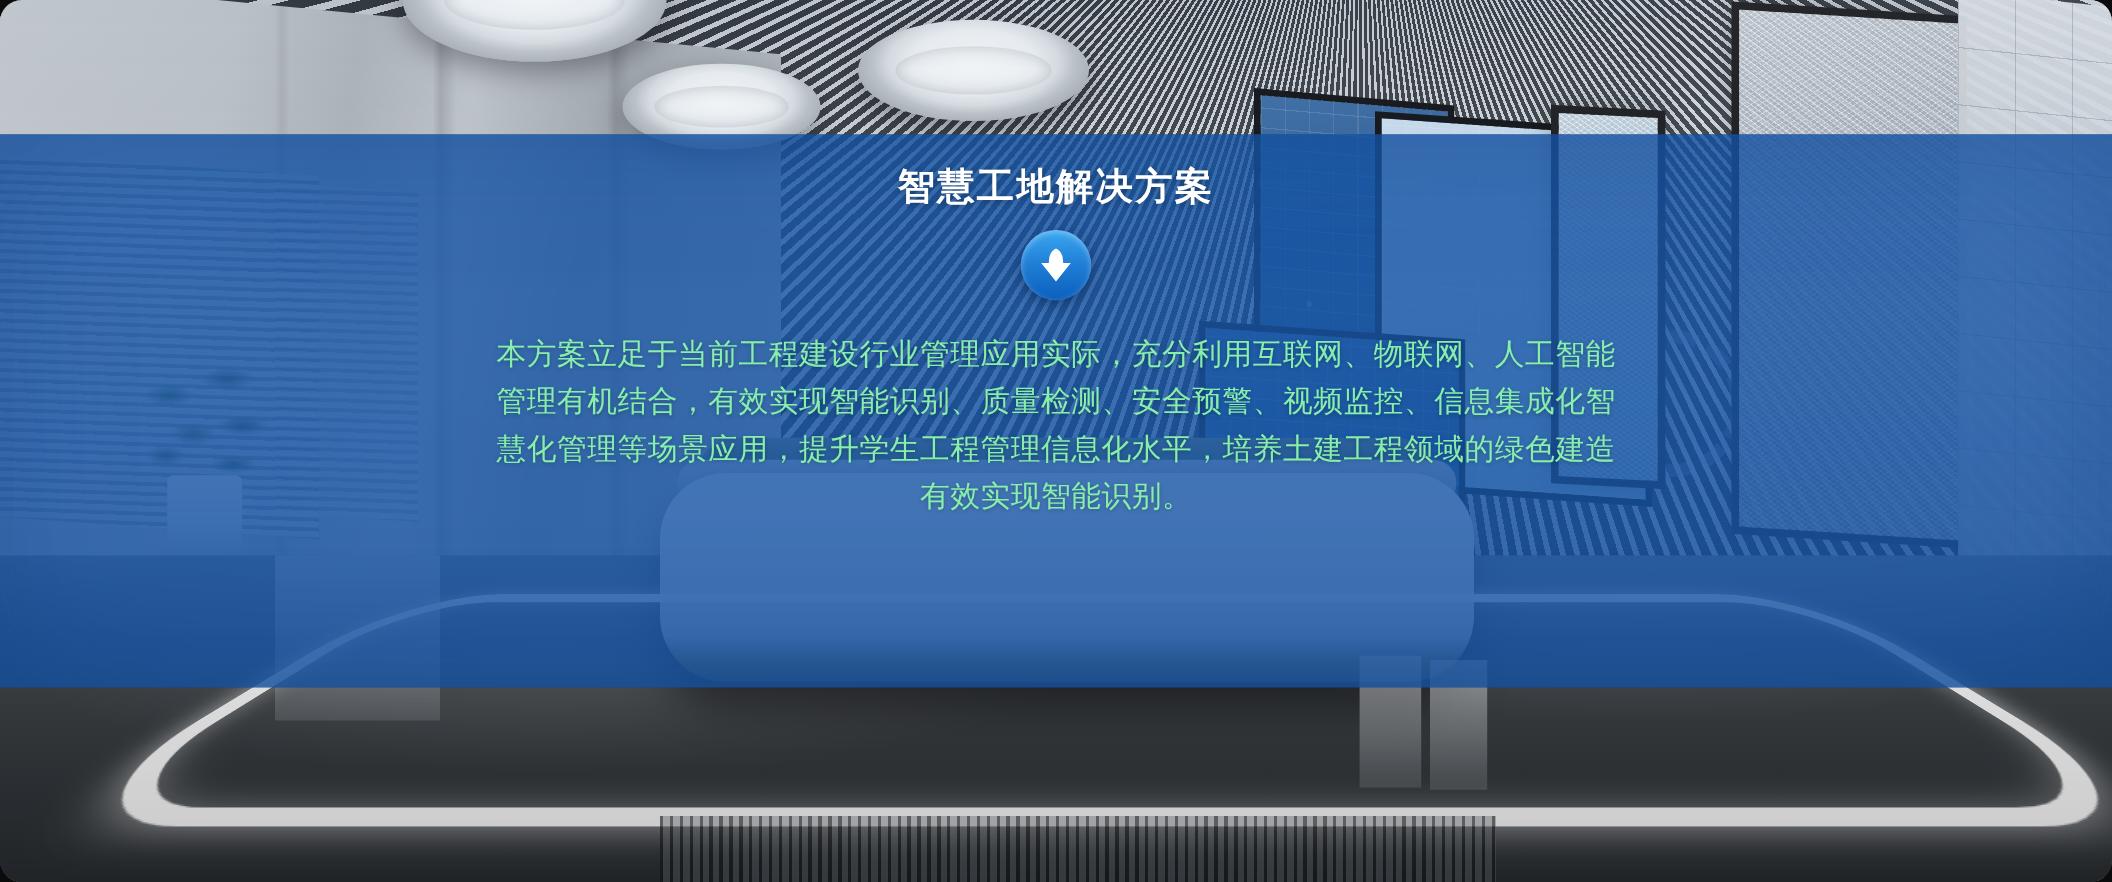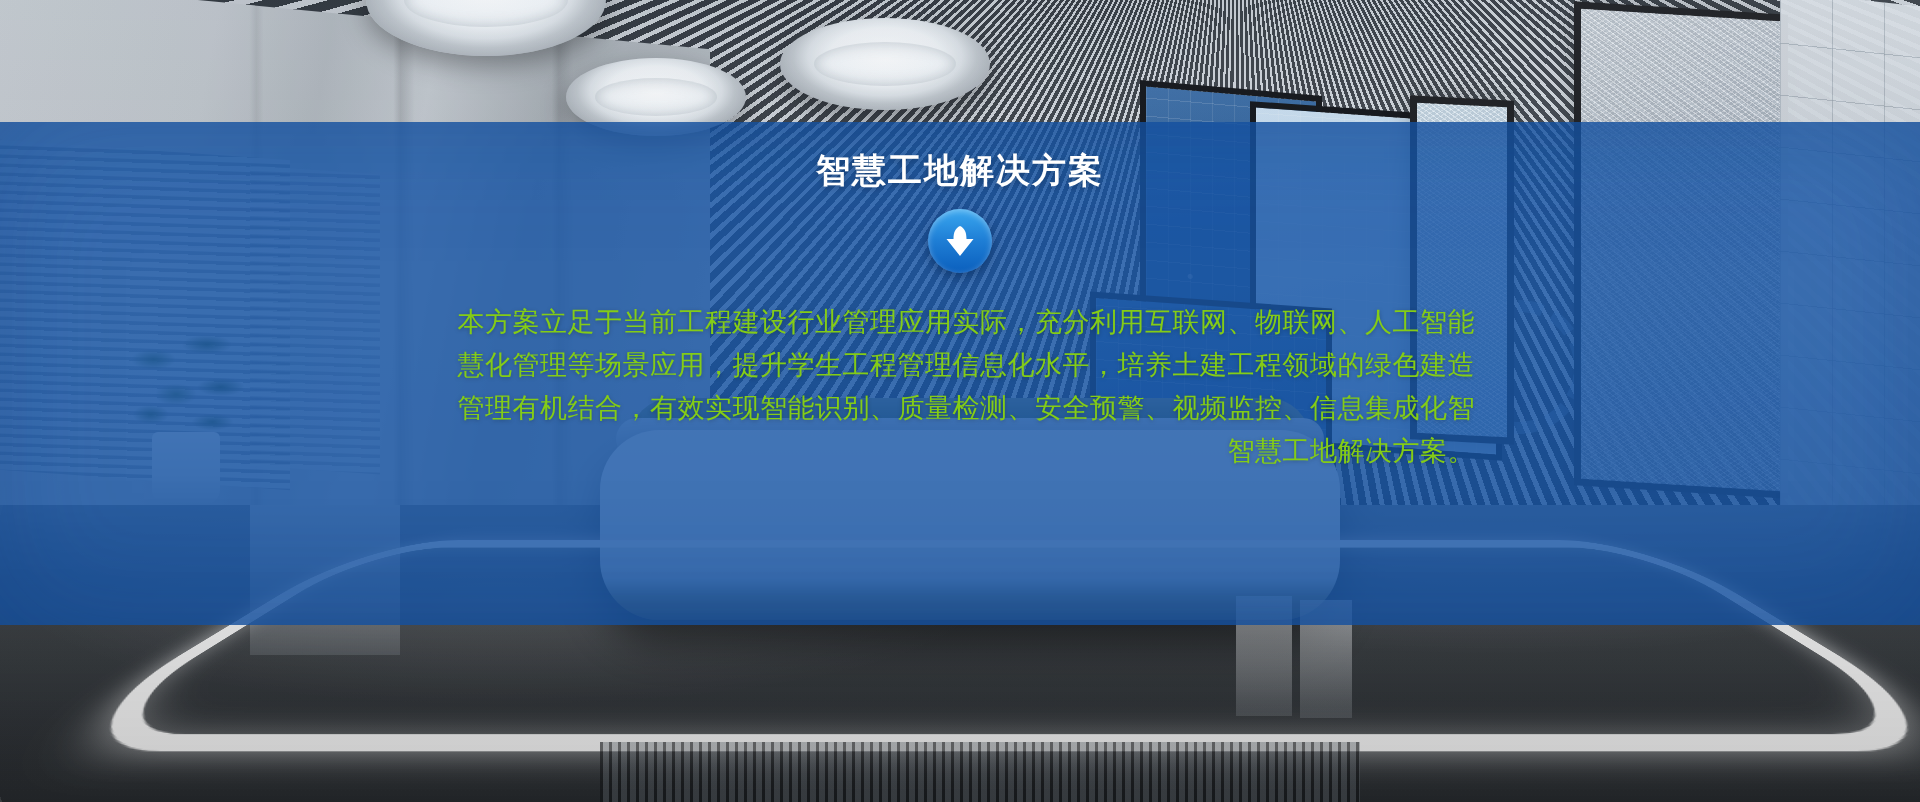--- a/index.html
+++ b/index.html
@@ -10,20 +10,21 @@
   body {
     font-family: "Liberation Sans", "DejaVu Sans", sans-serif;
   }
 
   .stage {
     position: relative;
     width: 1920px;
     height: 802px;
     overflow: hidden;
     background: #2a2f35;
+    border-radius: 20px;
   }
 
   
   .photo {
     position: absolute;
     inset: 0;
     overflow: hidden;
     background: linear-gradient(180deg, #b9bfc4 0%, #aeb5bb 18%, #9aa2a8 40%, #6f757a 58%, #4c5055 72%, #3a3e42 86%, #303438 100%);
   }
 
@@ -324,22 +325,22 @@
     box-shadow: 0 4px 12px rgba(0, 30, 70, 0.45), inset 0 2px 6px rgba(255,255,255,0.35);
     display: flex;
     align-items: center;
     justify-content: center;
   }
   .arrow-badge svg { display: block; }
 
   .hero-body {
     margin-top: 28px;
     width: 1030px;
-    text-align: right;
-    color: #84cc16;
+    text-align: center;
+    color: #86efac;
     font-size: 27px;
     line-height: 43px;
     letter-spacing: 0.5px;
     text-shadow: 0 1px 4px rgba(0,0,0,0.28);
   }
   .hero-body p {
     margin: 0;
     white-space: nowrap;
   }
   .hero-body p.last { white-space: normal; }
@@ -403,21 +404,21 @@
       <h1 class="hero-title">智慧工地解决方案</h1>
 
       <div class="arrow-badge" title="向下箭头">
         <svg width="34" height="36" viewBox="0 0 34 36" aria-hidden="true">
           <path d="M17 33 L3.5 16 L10.5 16 C10.5 9 12.5 5 17 3 C21.5 5 23.5 9 23.5 16 L30.5 16 Z" fill="#ffffff"></path>
         </svg>
       </div>
 
       <div class="hero-body">
         <p>本方案立足于当前工程建设行业管理应用实际，充分利用互联网、物联网、人工智能</p>
+        <p>管理有机结合，有效实现智能识别、质量检测、安全预警、视频监控、信息集成化智</p>
         <p>慧化管理等场景应用，提升学生工程管理信息化水平，培养土建工程领域的绿色建造</p>
-        <p>管理有机结合，有效实现智能识别、质量检测、安全预警、视频监控、信息集成化智</p>
-        <p class="last">智慧工地解决方案。</p>
+        <p class="last">有效实现智能识别。</p>
       </div>
 
     </div>
   </div>
 
 </div>
 
 </body></html>

